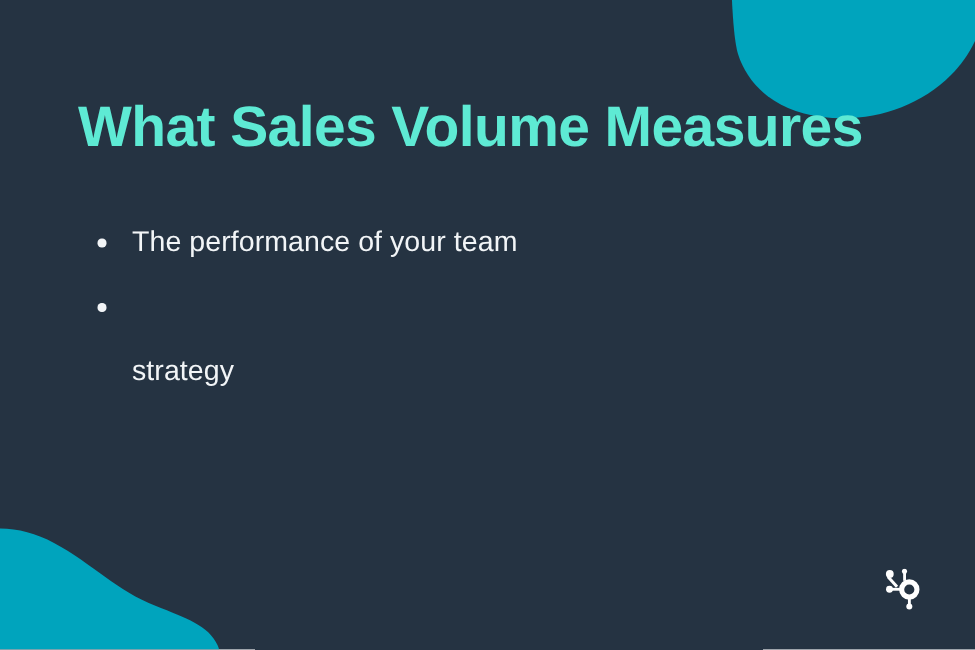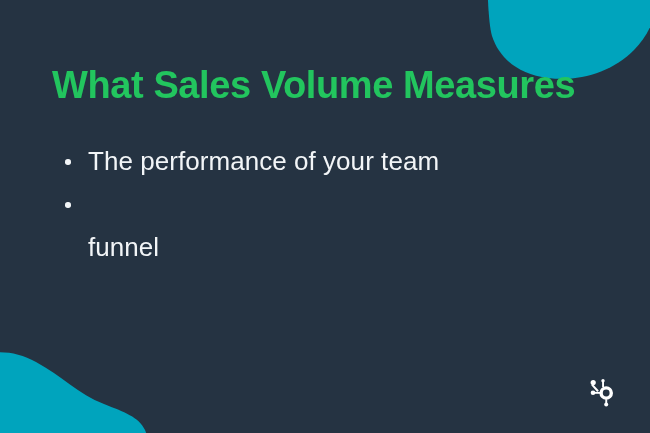--- a/index.html
+++ b/index.html
@@ -32,41 +32,41 @@
   .title {
     position: absolute;
     left: 52px;
     top: 62px;
     width: 570px;
     margin: 0;
     font-size: 38px;
     line-height: 46px;
     font-weight: 700;
     letter-spacing: -0.4px;
-    color: #22c55e;
+    color: #5eead4;
     white-space: nowrap;
   }
 
   
   .bullets {
     position: absolute;
     left: 60px;
     top: 140px;
     width: 570px;
     margin: 0;
     padding: 0;
     list-style: none;
   }
 
   .bullet-row {
     position: relative;
     display: block;
     padding-left: 28px;
     min-height: 43px;
-    font-size: 26px;
+    font-size: 19px;
     line-height: 43px;
     font-weight: 400;
     color: #f2f5f7;
     letter-spacing: 0.05px;
     white-space: nowrap;
   }
 
   .bullet-row .dot {
     position: absolute;
     left: 5px;
@@ -117,21 +117,21 @@
 
   <ul class="bullets">
     <li class="bullet-row">
       <span class="dot"></span>
       <span>The performance of your team</span>
     </li>
     <li class="bullet-row">
       <span class="dot"></span>
     </li>
     <li class="bullet-row cont">
-      <span>funnel</span>
+      <span>strategy</span>
     </li>
   </ul>
 
   <svg class="logo" viewBox="0 0 26 28" width="26" height="28" xmlns="http://www.w3.org/2000/svg">
     <g fill="#ffffff">
 
       <circle cx="3.2" cy="3.6" r="2.6"></circle>
 
       <rect x="4.0" y="4.4" width="2.0" height="9.0" transform="rotate(-42 5.0 8.9)"></rect>
 

